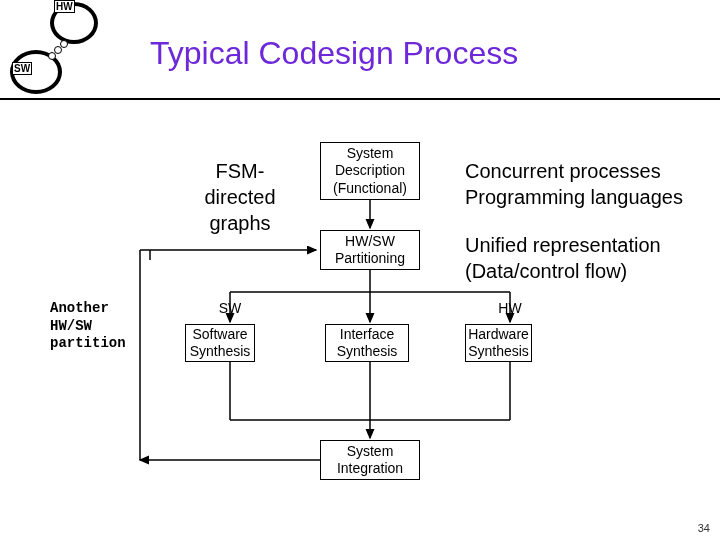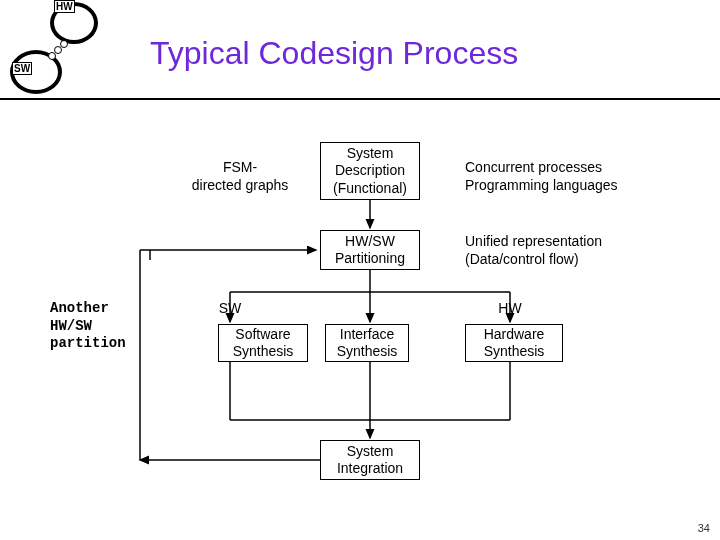--- a/index.html
+++ b/index.html
@@ -74,21 +74,21 @@
     text-align: center;
     display: flex;
     align-items: center;
     justify-content: center;
     font-size: 14px;
     line-height: 1.25;
     padding: 4px 6px;
   }
   .note {
     position: absolute;
-    font-size: 14px;
+    font-size: 20px;
     line-height: 1.3;
   }
   .sublabel {
     position: absolute;
     font-size: 14px;
     text-align: center;
   }
   .feedback-label {
     position: absolute;
     font-size: 14px;
@@ -159,25 +159,25 @@
     <line x1="140" y1="360" x2="140" y2="150" stroke="#000" stroke-width="1.5"></line>
     <line x1="140" y1="150" x2="316" y2="150" stroke="#000" stroke-width="1.5" marker-end="url(#ah)"></line>
 
     <line x1="150" y1="150" x2="150" y2="160" stroke="#000" stroke-width="1.5"></line>
   </svg>
 
   <div class="box" style="left:320px; top:42px; width:100px; height:58px;">System<br>Description<br>(Functional)</div>
 
   <div class="box" style="left:320px; top:130px; width:100px; height:40px;">HW/SW<br>Partitioning</div>
 
-  <div class="box" style="left:185px; top:224px; width:90px; height:38px;margin-left:33px;">Software<br>Synthesis</div>
+  <div class="box" style="left:185px; top:224px; width:70px; height:38px;">Software<br>Synthesis</div>
 
   <div class="box" style="left:325px; top:224px; width:84px; height:38px;">Interface<br>Synthesis</div>
 
-  <div class="box" style="left:465px; top:224px; width:98px; height:38px;">Hardware<br>Synthesis</div>
+  <div class="box" style="left:465px; top:224px; width:67px; height:38px;">Hardware<br>Synthesis</div>
 
   <div class="box" style="left:320px; top:340px; width:100px; height:40px;">System<br>Integration</div>
 
   <div class="note" style="left:175px; top:58px; width:130px; text-align:center;">FSM-<br>directed graphs</div>
 
   <div class="note" style="left:465px; top:58px;">Concurrent processes<br>Programming languages</div>
 
   <div class="note" style="left:465px; top:132px;">Unified representation<br>(Data/control flow)</div>
 
 

